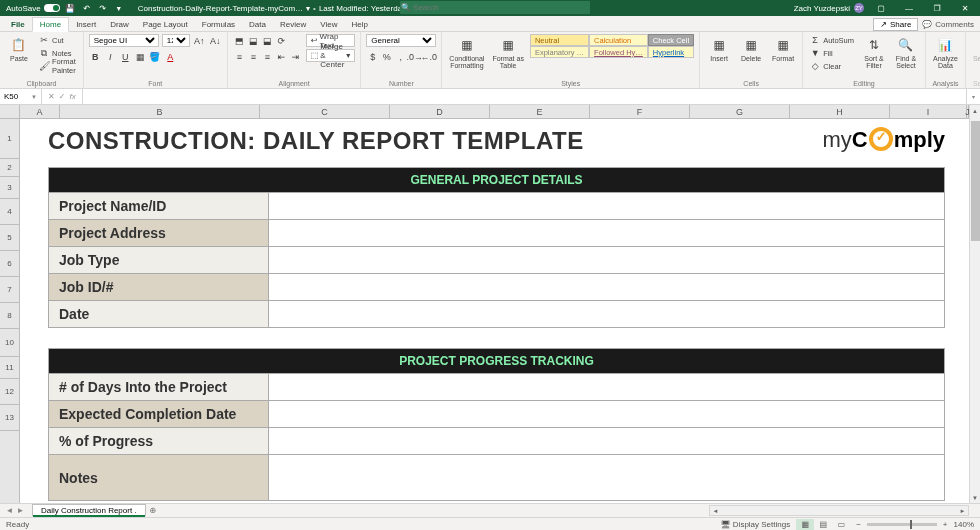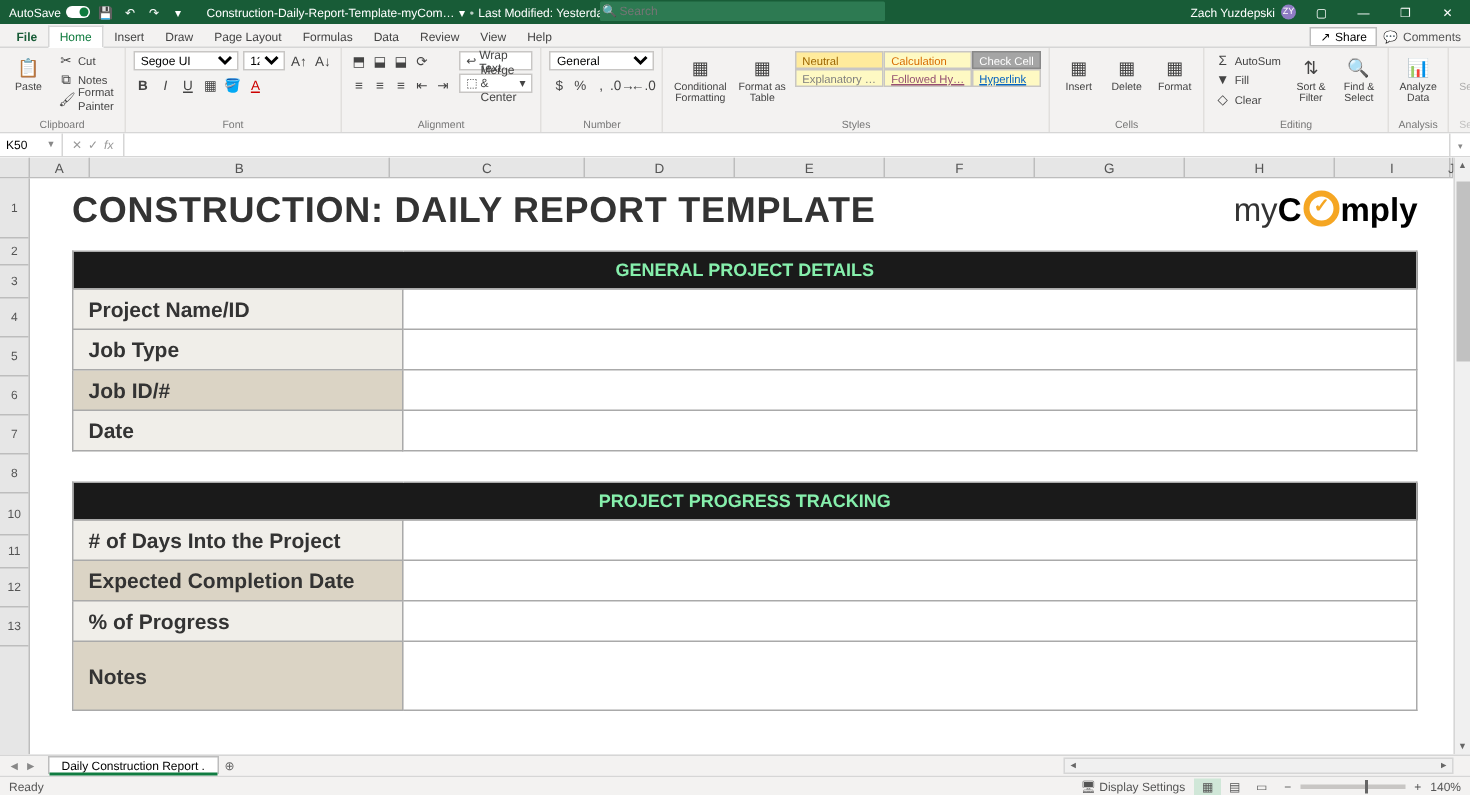--- a/index.html
+++ b/index.html
@@ -422,20 +422,24 @@
 
       <table class="tbl">
         <tbody>
             <tr>
               <td colspan="2" class="hdr">GENERAL PROJECT DETAILS</td>
             </tr>
         <tr class="alt">
               <td class="label">Project Name/ID</td>
               <td class="val"></td>
             </tr>
+        <tr>
+              <td class="label">Project Address</td>
+              <td class="val"></td>
+            </tr>
         <tr class="alt">
               <td class="label">Job Type</td>
               <td class="val"></td>
             </tr>
         <tr>
               <td class="label">Job ID/#</td>
               <td class="val"></td>
             </tr>
         <tr class="alt">
               <td class="label">Date</td>

